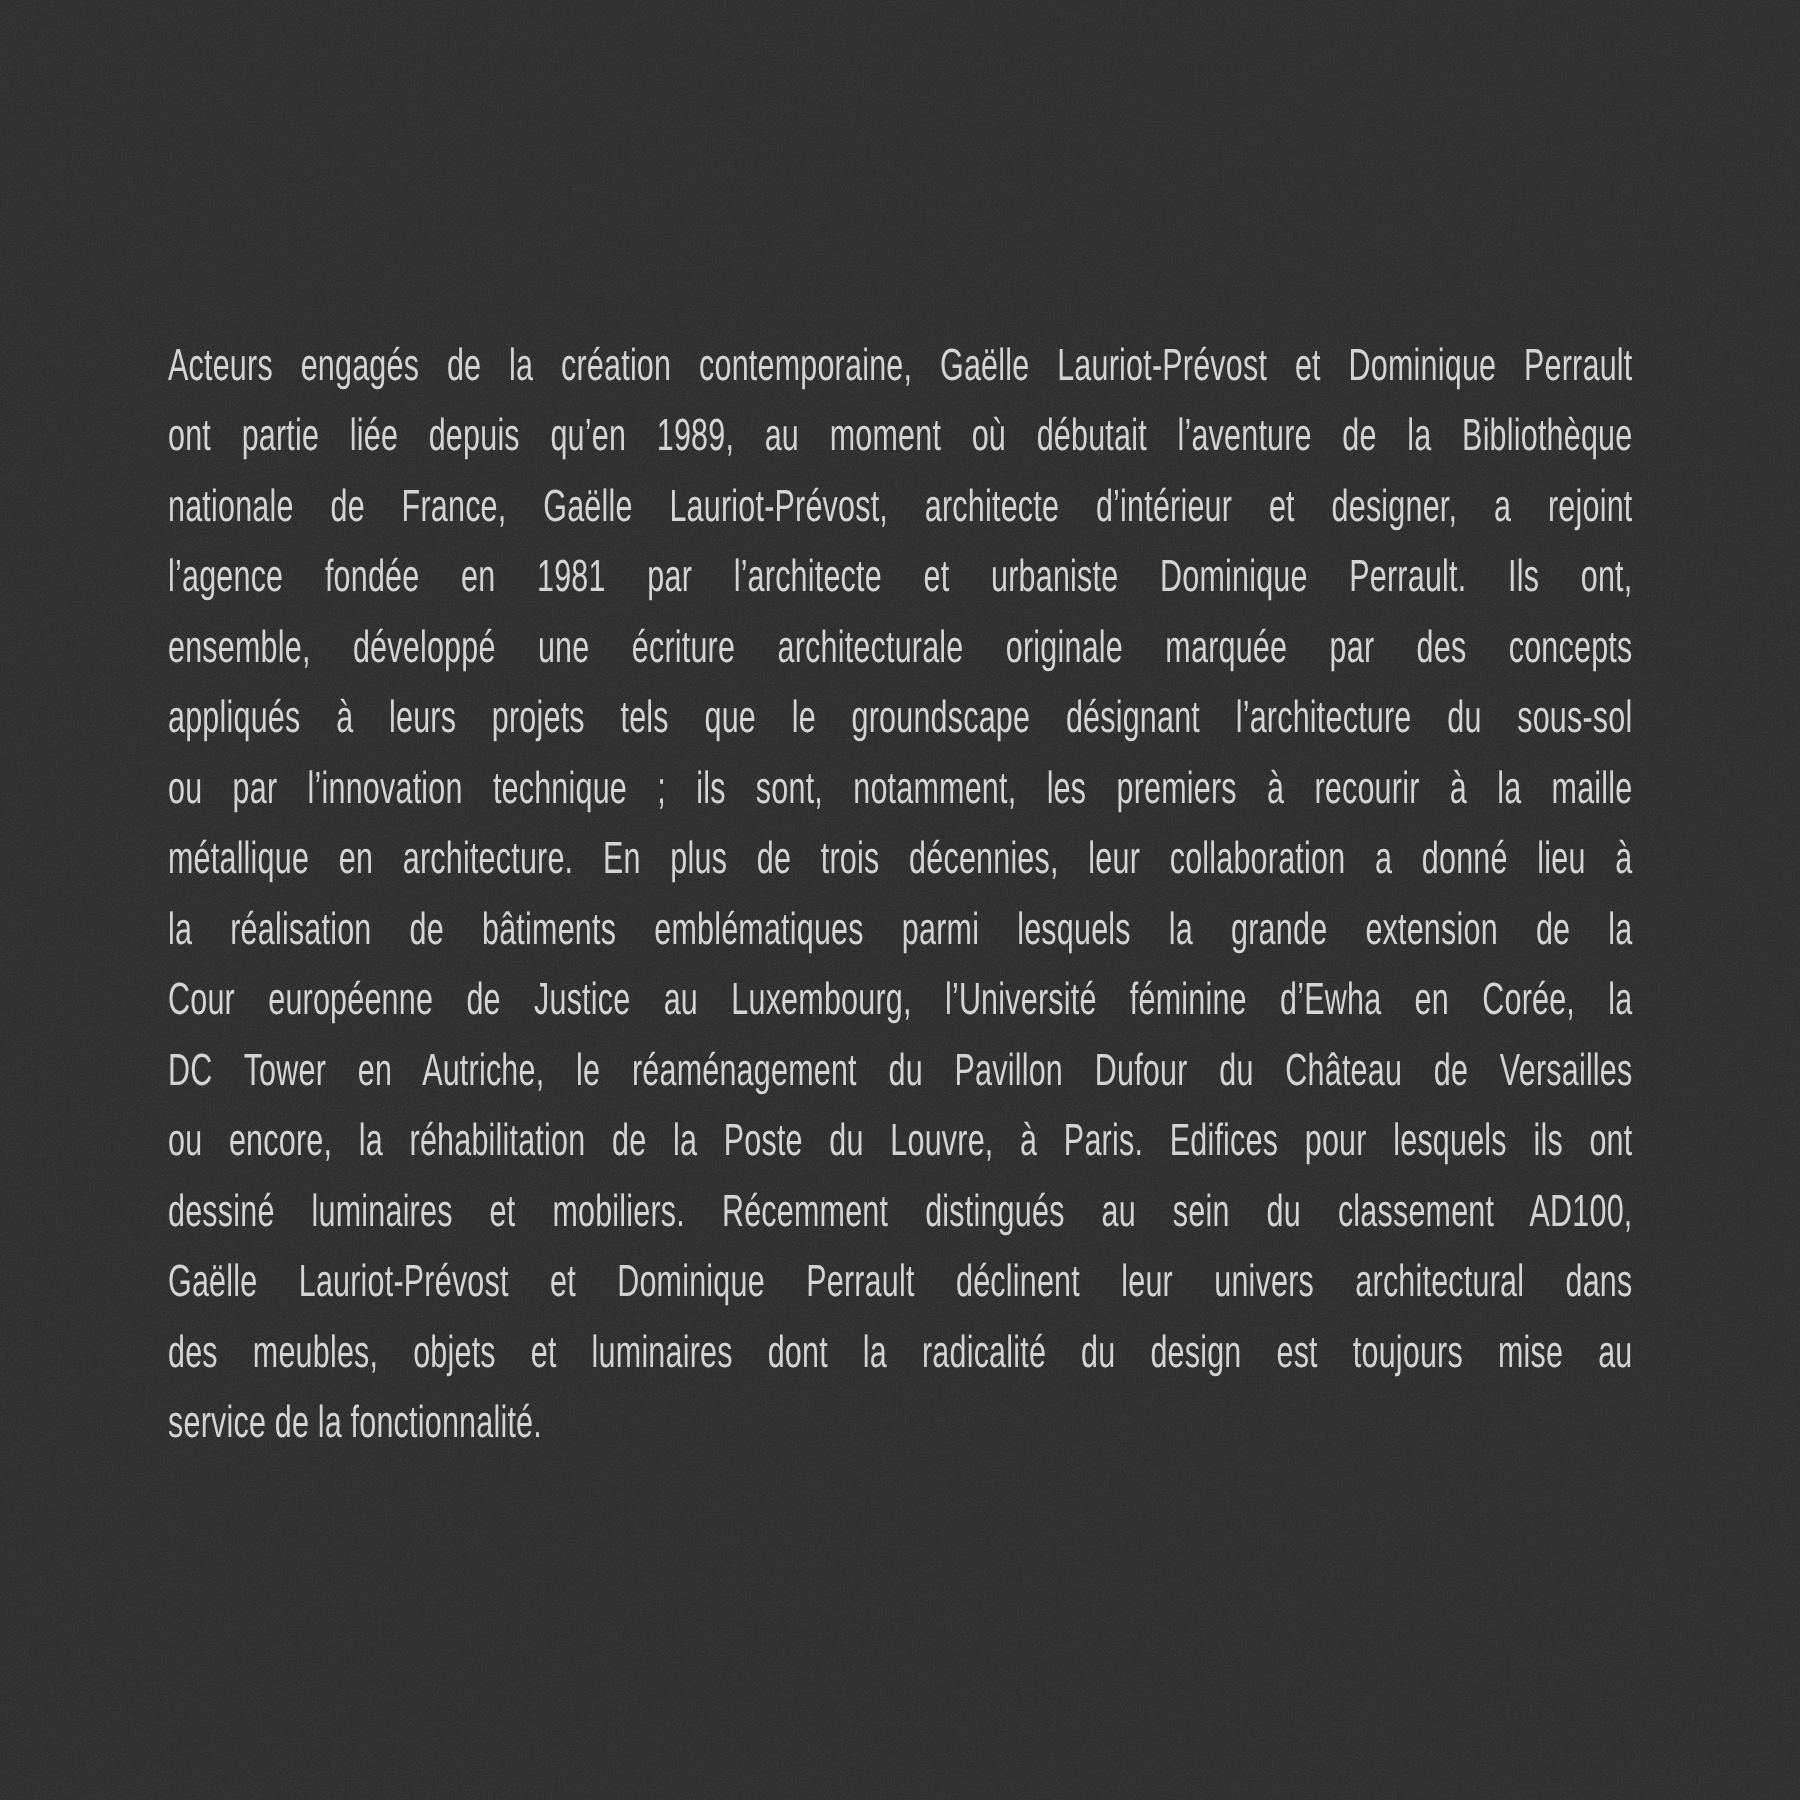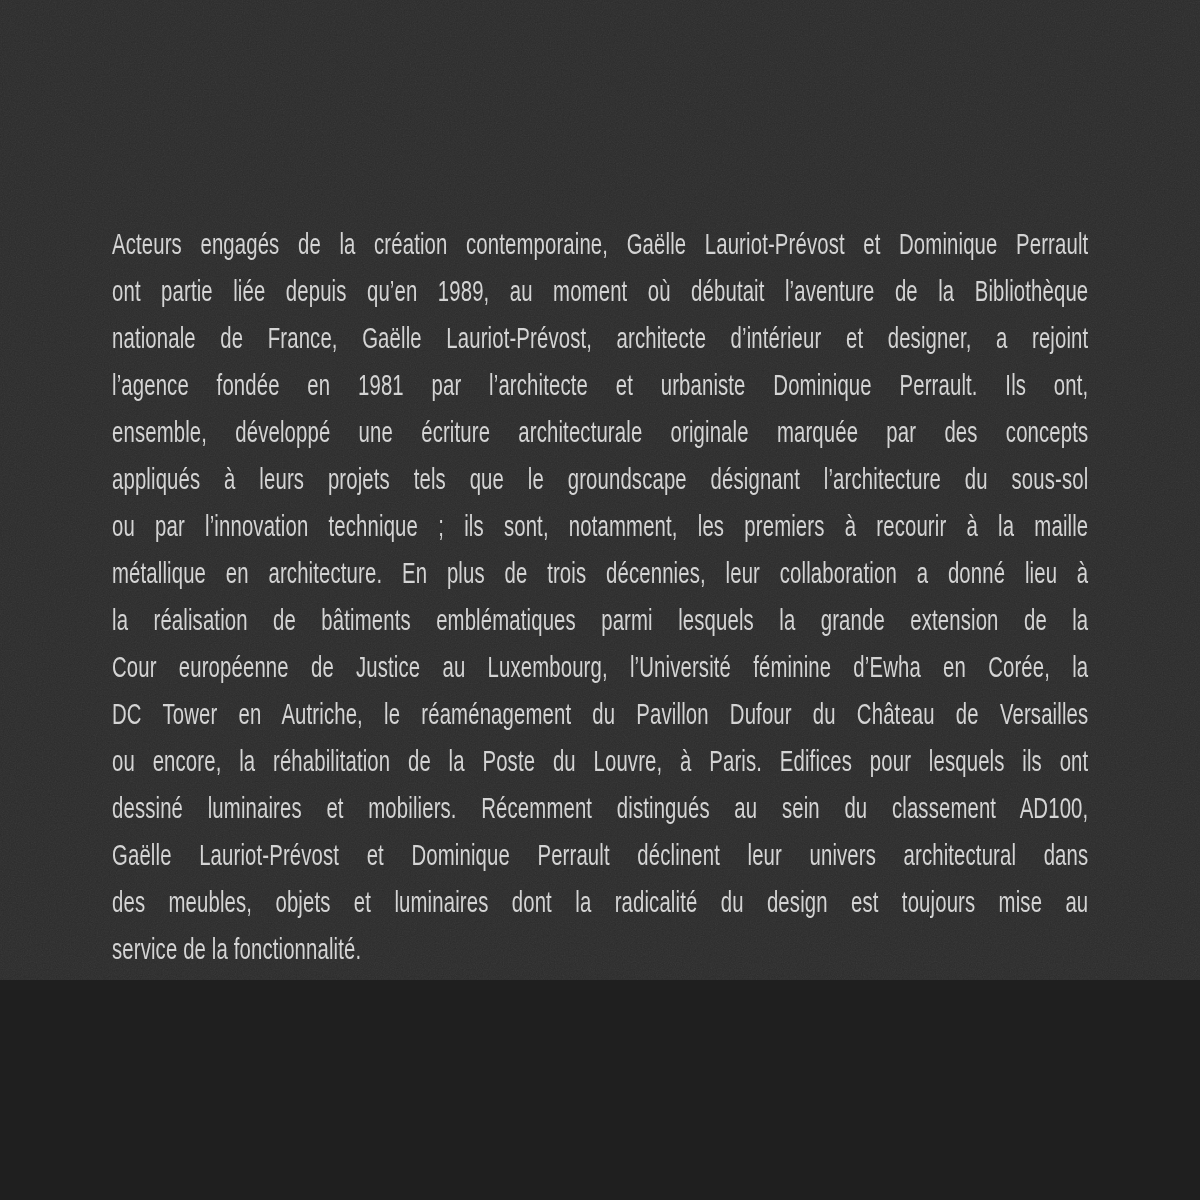--- a/index.html
+++ b/index.html
@@ -3,21 +3,21 @@
 <meta charset="utf-8">
 <style>
   html, body {
     margin: 0;
     padding: 0;
     background: #1f1f1f;
   }
   .canvas {
     position: relative;
     width: 1200px;
-    height: 980px;
+    height: 1200px;
     background: #2b2b2b;
     overflow: hidden;
     font-family: "Liberation Sans", sans-serif;
   }
   .grain {
     position: absolute;
     inset: 0;
     width: 1200px;
     height: 1200px;
     pointer-events: none;

